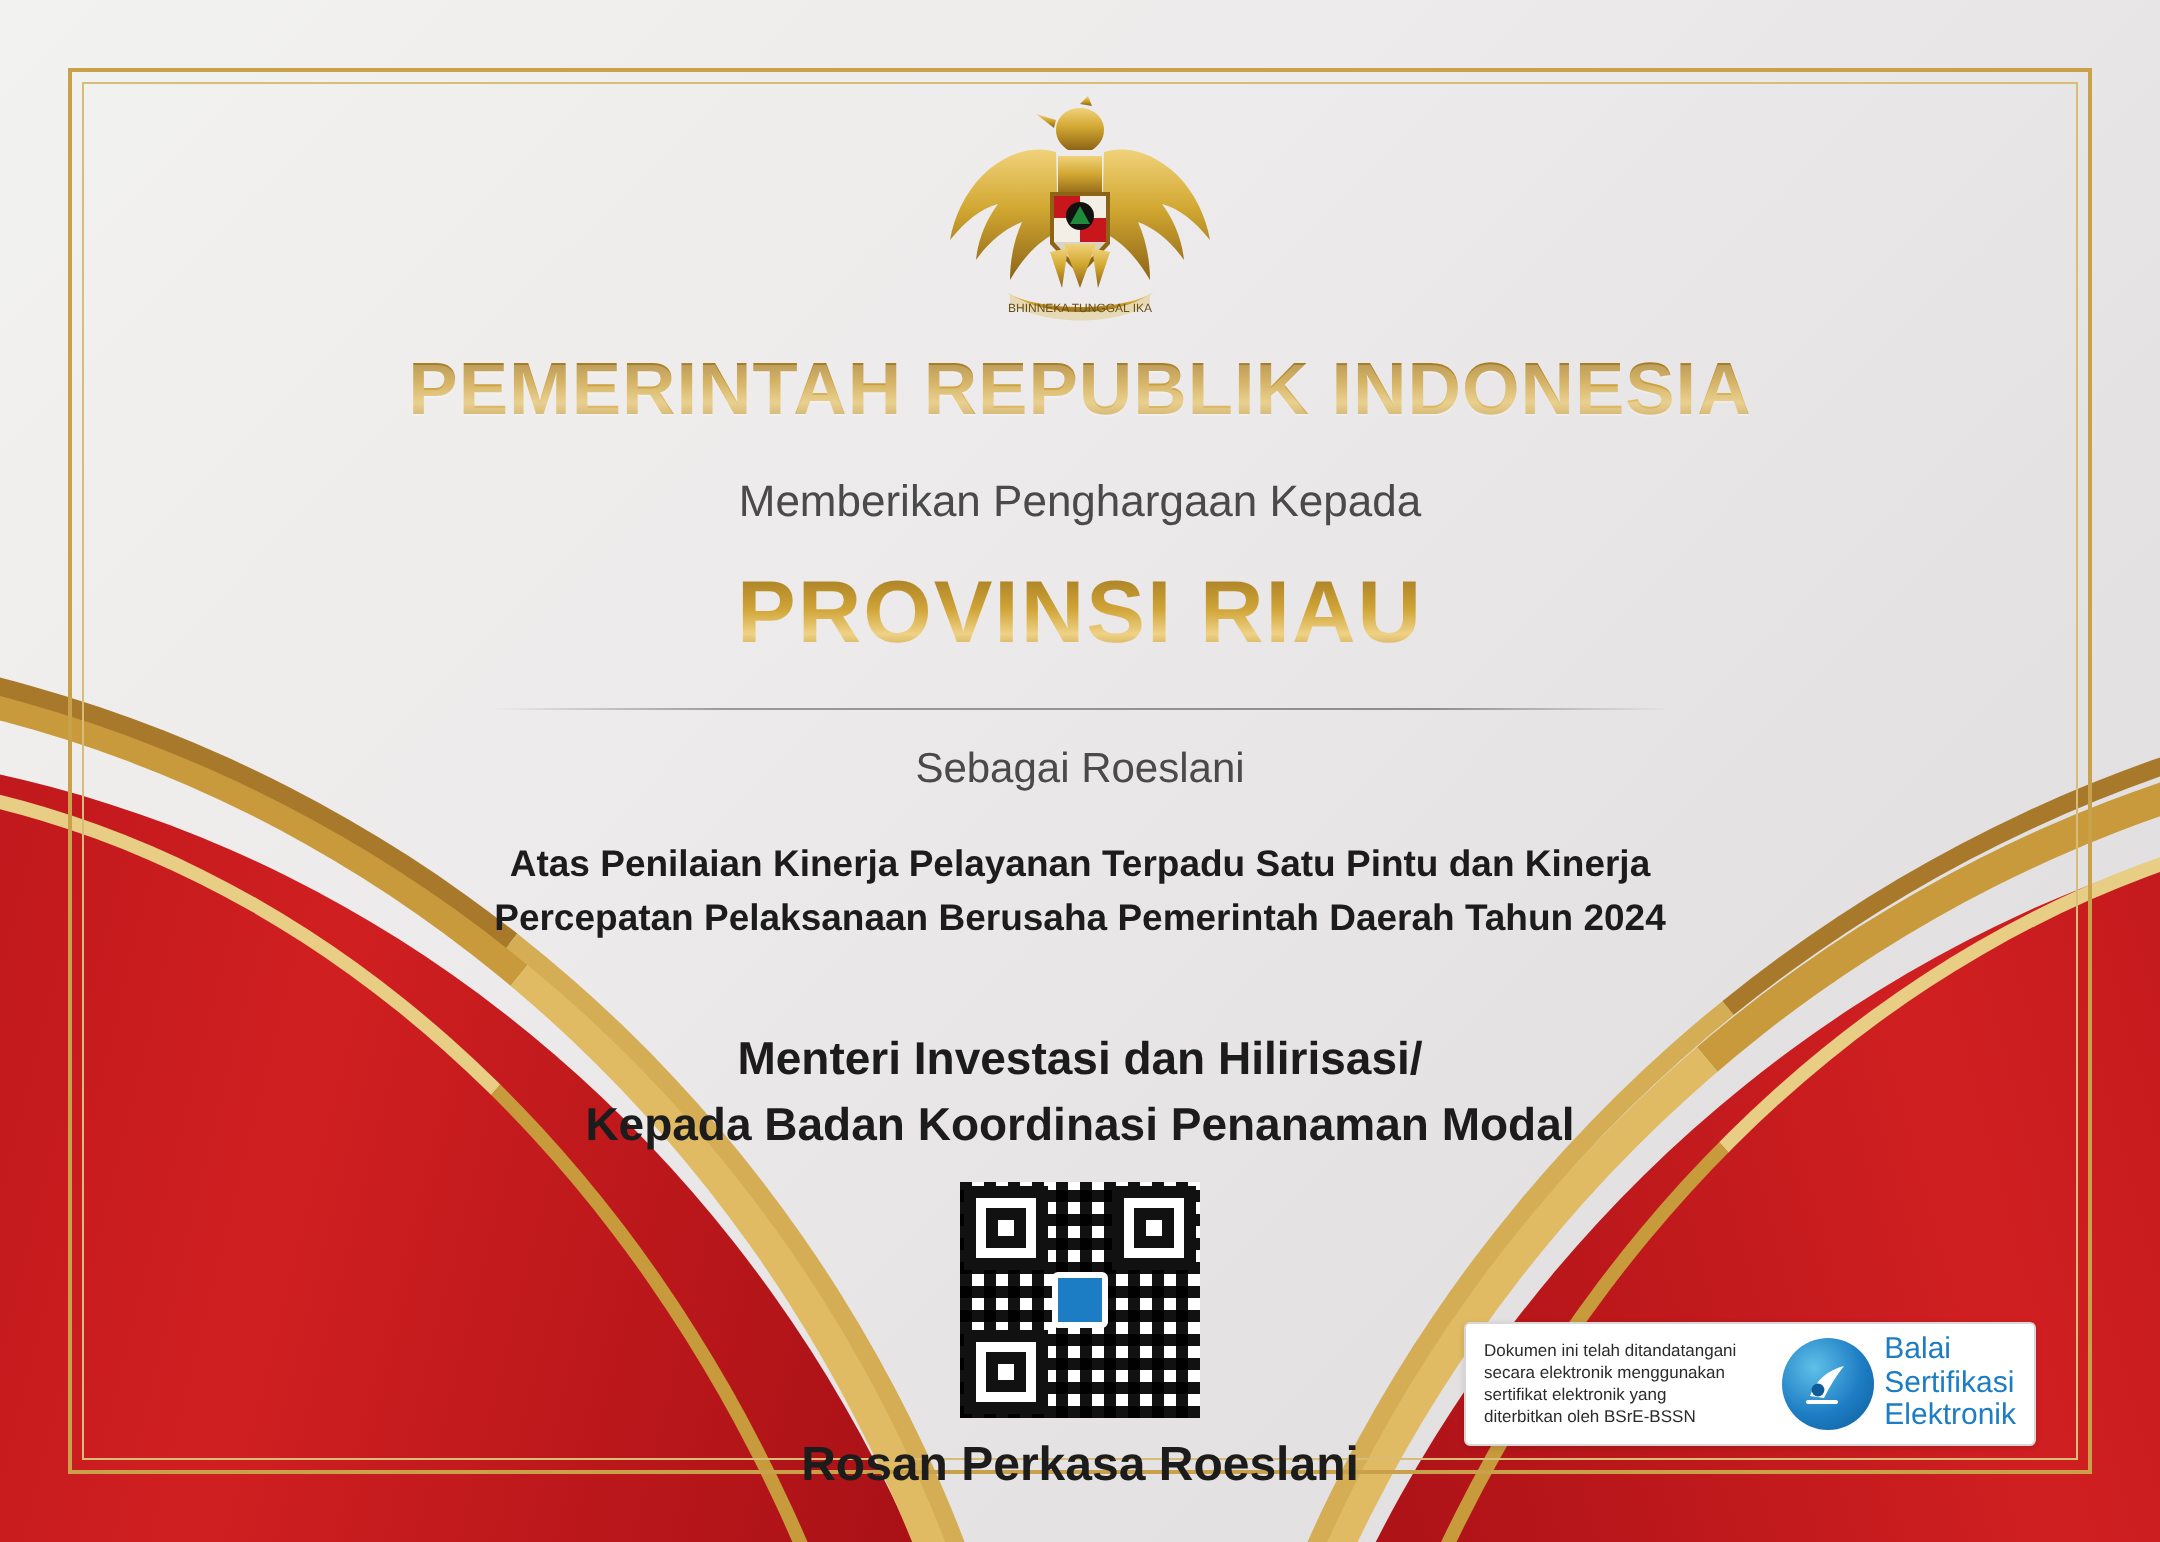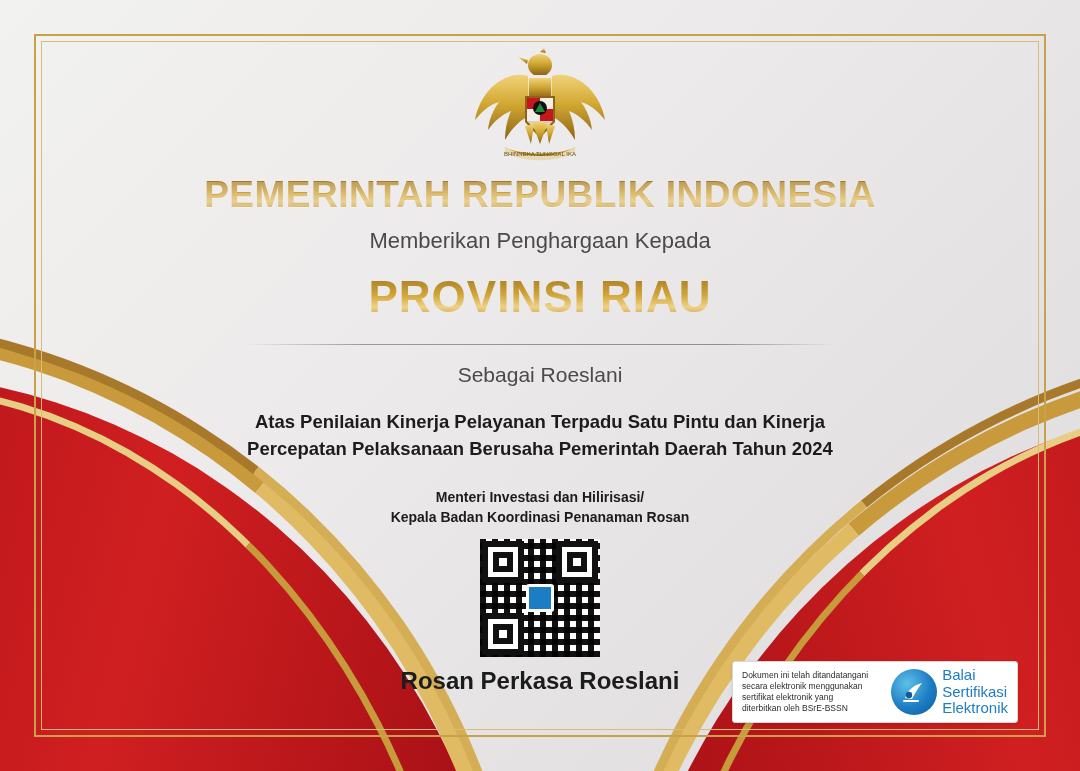--- a/index.html
+++ b/index.html
@@ -159,21 +159,21 @@
     font-weight: bold;
     letter-spacing: 0.5px;
     background: linear-gradient(180deg, #8a6218 0%, #c79a33 40%, #e2c06a 65%, #a97c22 100%);
     -webkit-background-clip: text;
     background-clip: text;
     color: transparent;
     text-shadow: 0 1px 0 rgba(255,255,255,0.25);
   }
 
   .subtitle {
-    margin-top: 12px;
+    margin-top: 22px;
     font-size: 22px;
     color: #4a4a4a;
     font-weight: 400;
     text-align: center;
   }
 
   .recipient {
     margin-top: 18px;
     font-size: 44px;
     font-weight: bold;
@@ -211,22 +211,22 @@
   .reason {
     margin-top: 22px;
     font-size: 18.5px;
     font-weight: bold;
     color: #1c1c1c;
     line-height: 1.45;
     max-width: 760px;
   }
 
   .signer-title {
-    margin-top: 24px;
-    font-size: 14px;
+    margin-top: 40px;
+    font-size: 23px;
     font-weight: bold;
     color: #1c1c1c;
     line-height: 1.45;
   }
 
   .qr {
     margin-top: 12px;
     width: 120px;
     height: 118px;
     background:
@@ -389,21 +389,21 @@
     <div class="category-label">Sebagai Roeslani</div>
 
 
     <div class="reason">
       <div>Atas Penilaian Kinerja Pelayanan Terpadu Satu Pintu dan Kinerja</div>
       <div>Percepatan Pelaksanaan Berusaha Pemerintah Daerah Tahun 2024</div>
     </div>
 
     <div class="signer-title">
       <div>Menteri Investasi dan Hilirisasi/</div>
-      <div>Kepala Badan Koordinasi Penanaman Rosan</div>
+      <div>Kepada Badan Koordinasi Penanaman Modal</div>
     </div>
 
     <div class="qr">
       <div class="qr-bl"></div>
       <div class="qr-center"></div>
     </div>
 
     <div class="signer-name">Rosan Perkasa Roeslani</div>
   </div>
 

